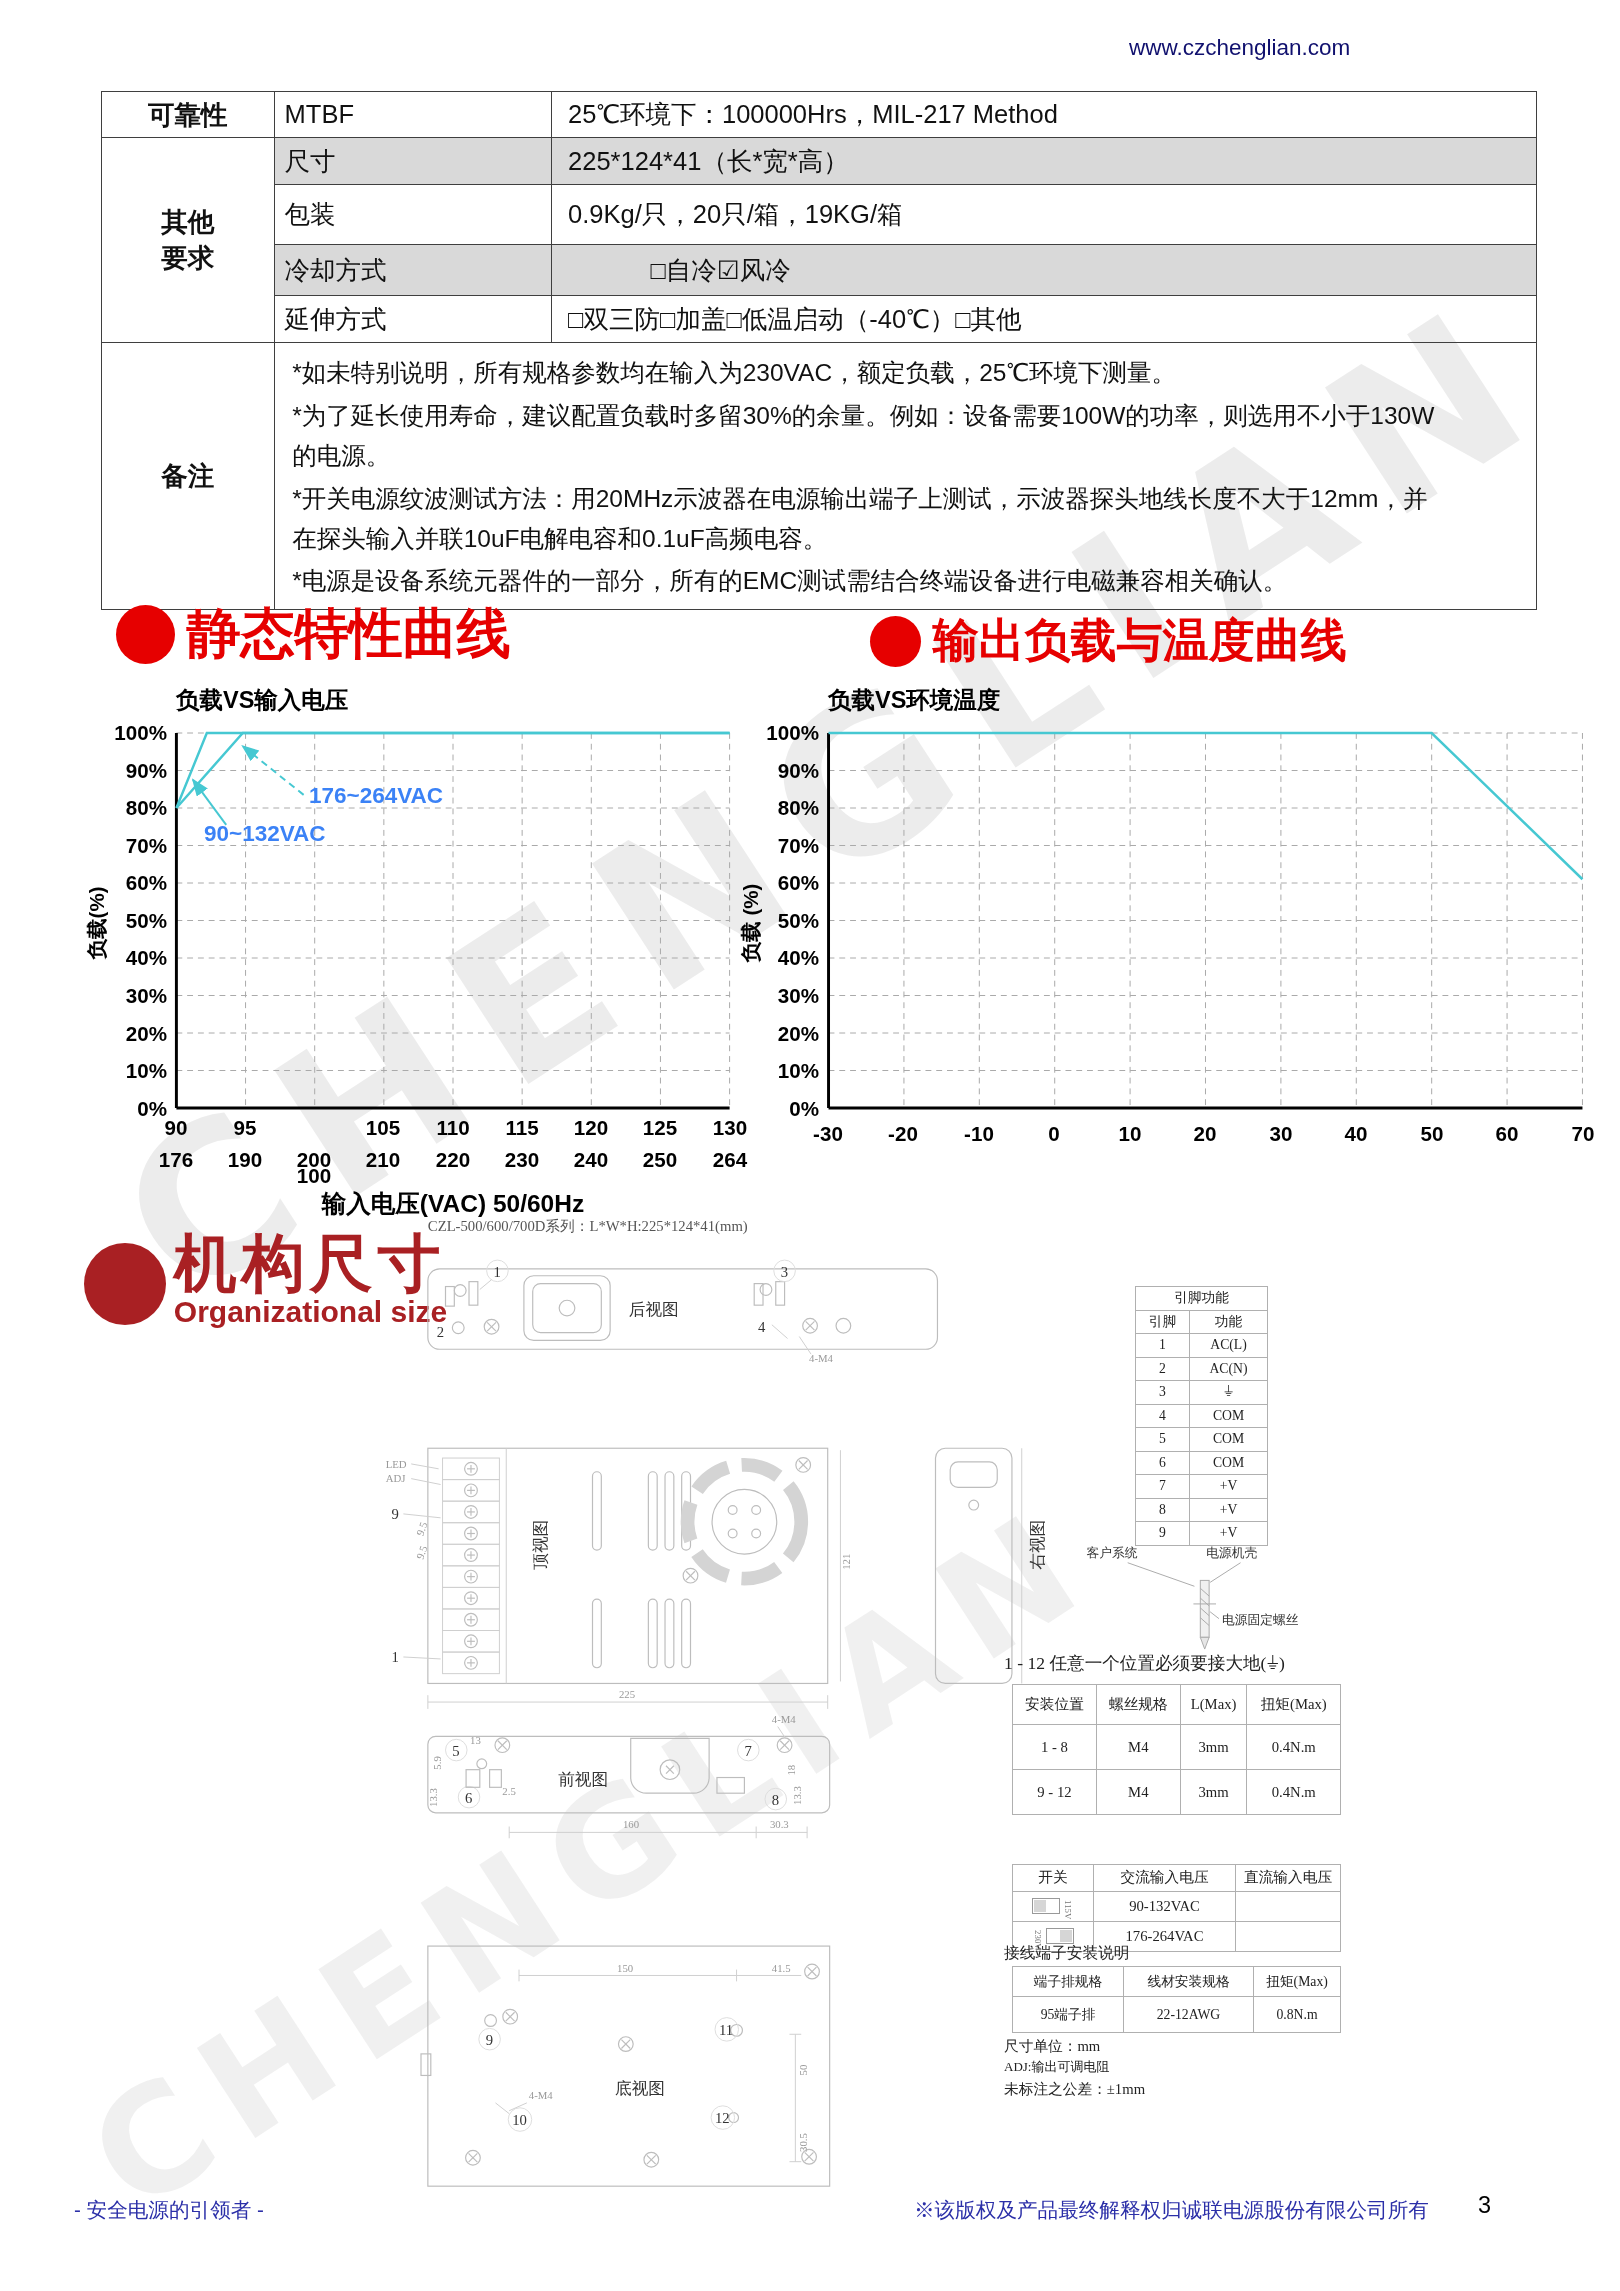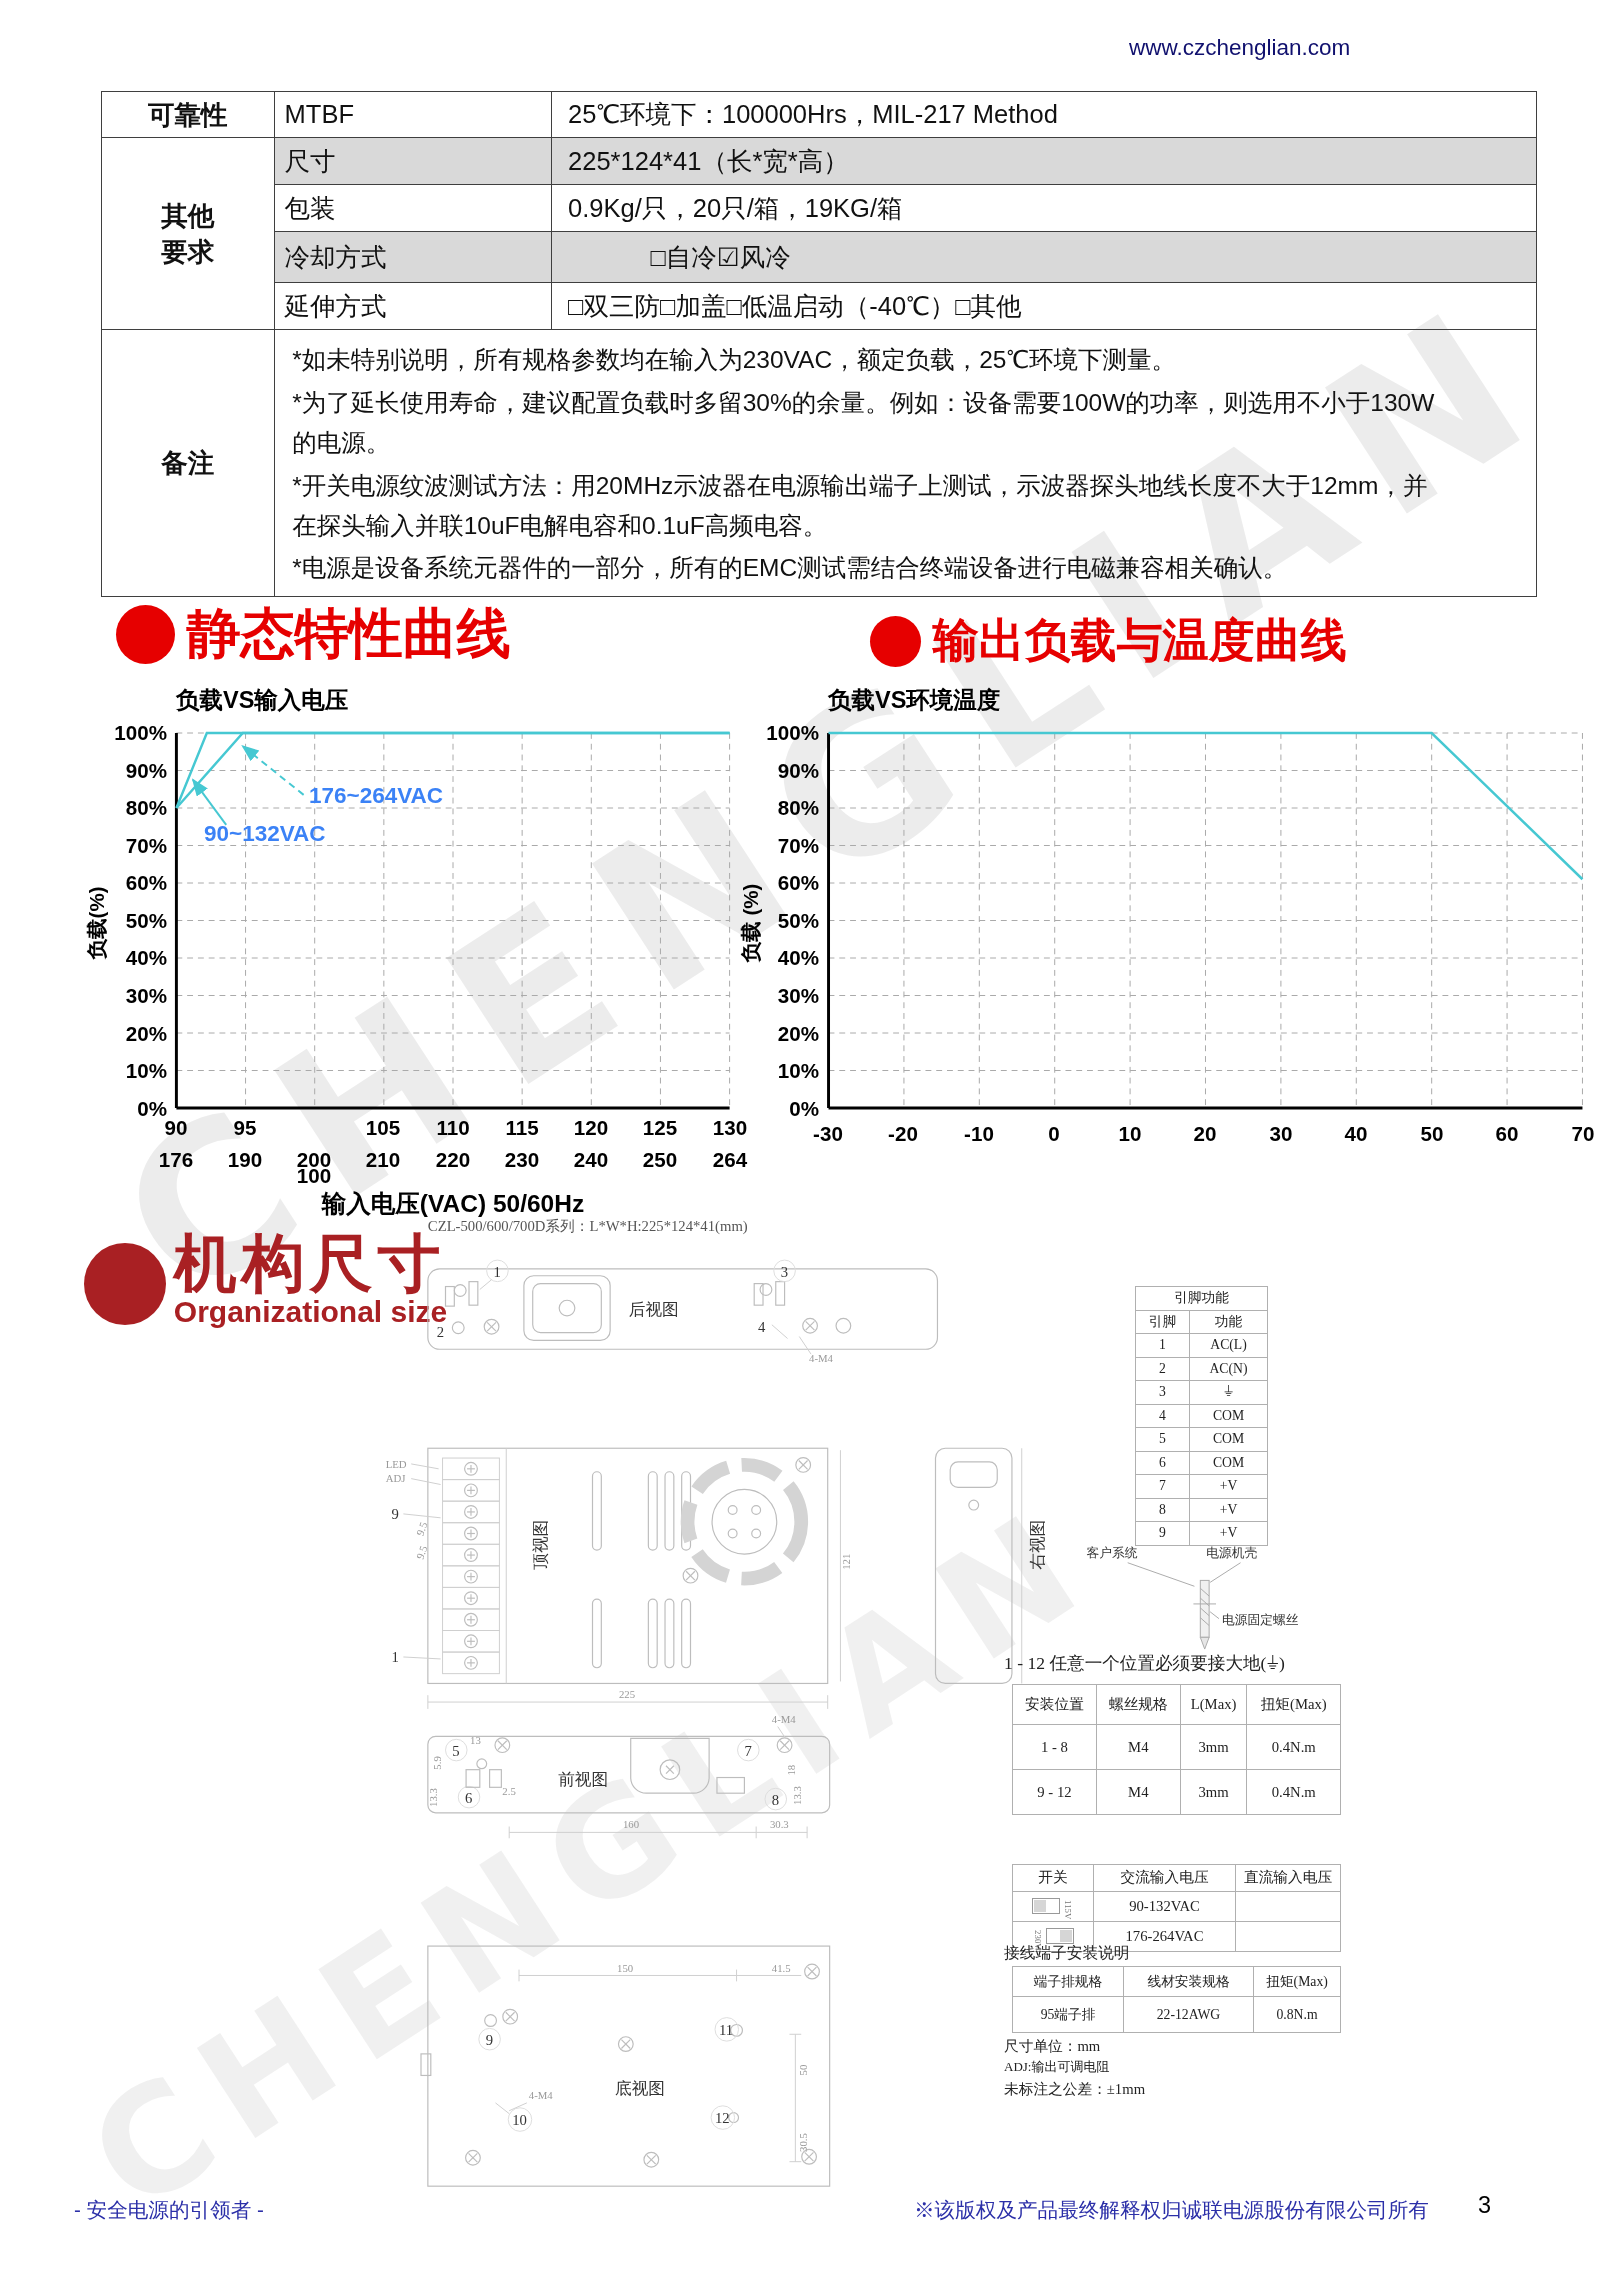--- a/index.html
+++ b/index.html
@@ -106,21 +106,21 @@
       <td class="lab" style="width:152px">可靠性</td>
       <td class="key" style="width:257px">MTBF</td>
       <td class="val">25℃环境下：100000Hrs，MIL-217 Method</td>
     </tr>
     <tr style="height:47px">
       <td class="lab" rowspan="4">其他
 要求</td>
       <td class="key g">尺寸</td>
       <td class="val g">225*124*41（长*宽*高）</td>
     </tr>
-    <tr style="height:47px">
+    <tr style="height:60px">
       <td class="key">包装</td>
       <td class="val">0.9Kg/只，20只/箱，19KG/箱</td>
     </tr>
     <tr style="height:51px">
       <td class="key g">冷却方式</td>
       <td class="val g indent">□自冷☑风冷</td>
     </tr>
     <tr style="height:47px">
       <td class="key">延伸方式</td>
       <td class="val">□双三防□加盖□低温启动（-40℃）□其他</td>

